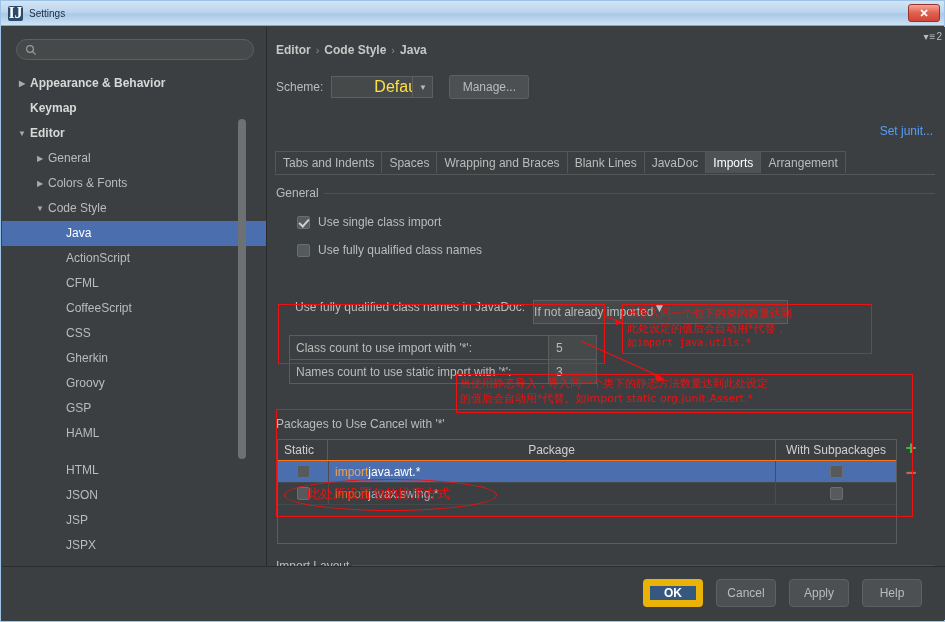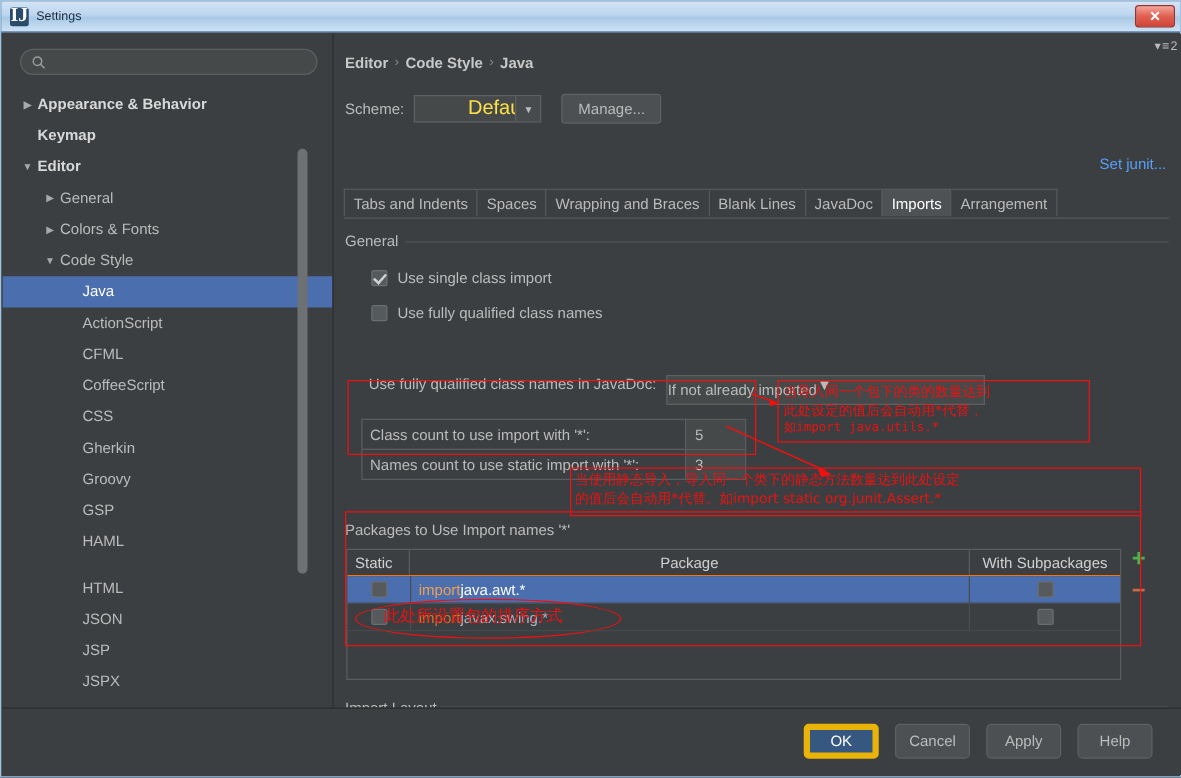--- a/index.html
+++ b/index.html
@@ -217,21 +217,21 @@
   .bottombar{
     position:absolute;left:1px;bottom:1px;width:943px;height:54px;
     background:#3c3f41;border-top:1px solid #2b2b2b;
     box-sizing:border-box;
   }
   .bbtn{
     position:absolute;top:12px;height:28px;width:60px;
     border-radius:4px;font-size:12px;
   }
   .bbtn.primary{
-    background:#365880;border:5px solid #eab308;color:#ffffff;font-weight:normal;
+    background:#365880;border:7px solid #eab308;color:#ffffff;font-weight:bold;
   }
   
   .ann{position:absolute;color:#ee1111;font-size:11px;line-height:14px;}
   .rbox{position:absolute;border:1px solid #ee1111;box-sizing:border-box;}
   .ann-zh{
     font-family:"DejaVu Sans",sans-serif;font-size:11px;color:#ee1111;line-height:15px;
     white-space:nowrap;
   }
   .ann-code{font-family:"DejaVu Sans Mono",monospace;font-size:10px;color:#ee1111;}
   .ellipse{
@@ -404,21 +404,21 @@
 
     <div class="countfield" style="left:22px;top:308px;width:308px;">
       <span class="cf-label">Class count to use import with '*':</span>
       <span class="cf-input">5</span>
     </div>
     <div class="countfield" style="left:22px;top:332px;width:308px;">
       <span class="cf-label">Names count to use static import with '*':</span>
       <span class="cf-input">3</span>
     </div>
 
-    <div class="pk-label">Packages to Use Import names '*'</div>
+    <div class="pk-label">Packages to Use Cancel with '*'</div>
 
     <div class="tbl">
       <div class="th-row">
         <div class="th th-static">Static</div>
         <div class="th th-pkg">Package</div>
         <div class="th th-sub">With Subpackages</div>
       </div>
       <div id="tblrows">
           <div class="tr sel">
             <div class="td-static">

